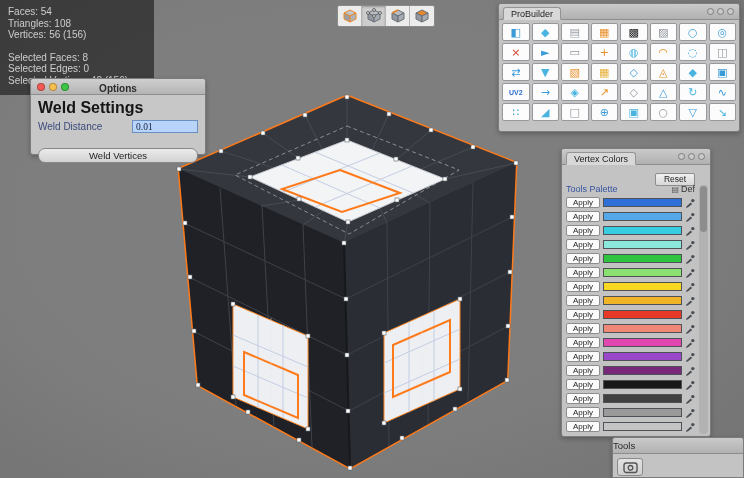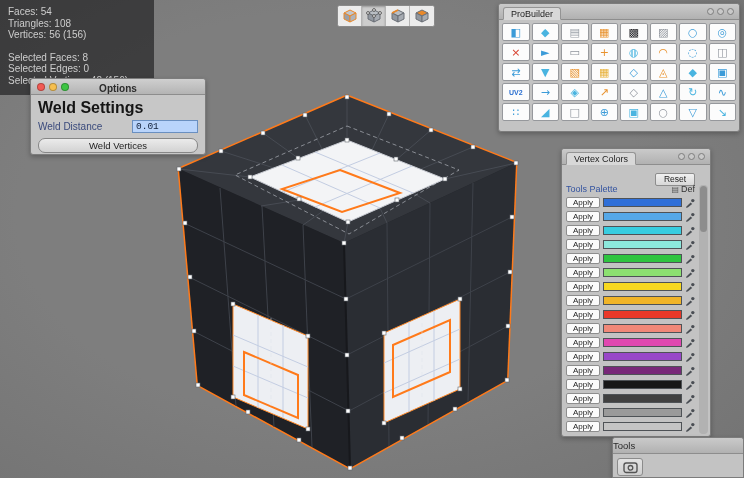--- a/index.html
+++ b/index.html
@@ -43,23 +43,23 @@
 
   
   .options{left:30px;top:78px;width:176px;height:77px;background:#c7c7c7}
   .opt-title{height:16px;background:linear-gradient(#cfcfcf,#b4b4b4);border-bottom:1px solid #8d8d8d;
              display:flex;align-items:flex-end;justify-content:center;position:relative;border-radius:3px 3px 0 0}
   .opt-title .t{font-size:10px;font-weight:bold;color:#2c2c2c}
   .lights{position:absolute;left:6px;top:4px;display:flex;gap:4px}
   .light{width:8px;height:8px;border-radius:50%;border:1px solid rgba(0,0,0,.25)}
   .optbody{padding:4px 7px 5px}
   .weld-title{font-size:16px;font-weight:bold;color:#151515;margin-bottom:3px}
-  .weld-row{display:flex;align-items:center;justify-content:space-between;margin-bottom:5px}
+  .weld-row{display:flex;align-items:center;justify-content:space-between;margin-bottom:15px}
   .weld-label{font-size:10px;color:#3a4a7c}
-  .weld-input{width:66px;height:13px;font-size:9.5px;font-family:Liberation Mono, monospace;
+  .weld-input{width:66px;height:13px;font-size:9.5px;font-family:Liberation Serif, serif;
               background:#b9d4fb;color:#10203a;border:1px solid #6a8fc0;padding:0 3px}
   .weldbtn{display:block;width:100%;height:15px;font-size:9.5px;font-family:"Liberation Sans",sans-serif;
            background:linear-gradient(#ebebeb,#d2d2d2);border:1px solid #878787;border-radius:7px;color:#222}
 
   
   .vcolors{left:561px;top:148px;width:150px;height:289px}
   .vcbody{position:relative;padding:3px 15px 3px 4px;height:272px;overflow:hidden}
   .vscroll{position:absolute;right:2px;top:20px;bottom:3px;width:9px;background:#b2b2b2;border-radius:4px}
   .vthumb{position:absolute;left:1px;top:1px;width:7px;height:46px;background:#8d8d8d;border-radius:4px}
   .resetrow{text-align:right;height:15px}

